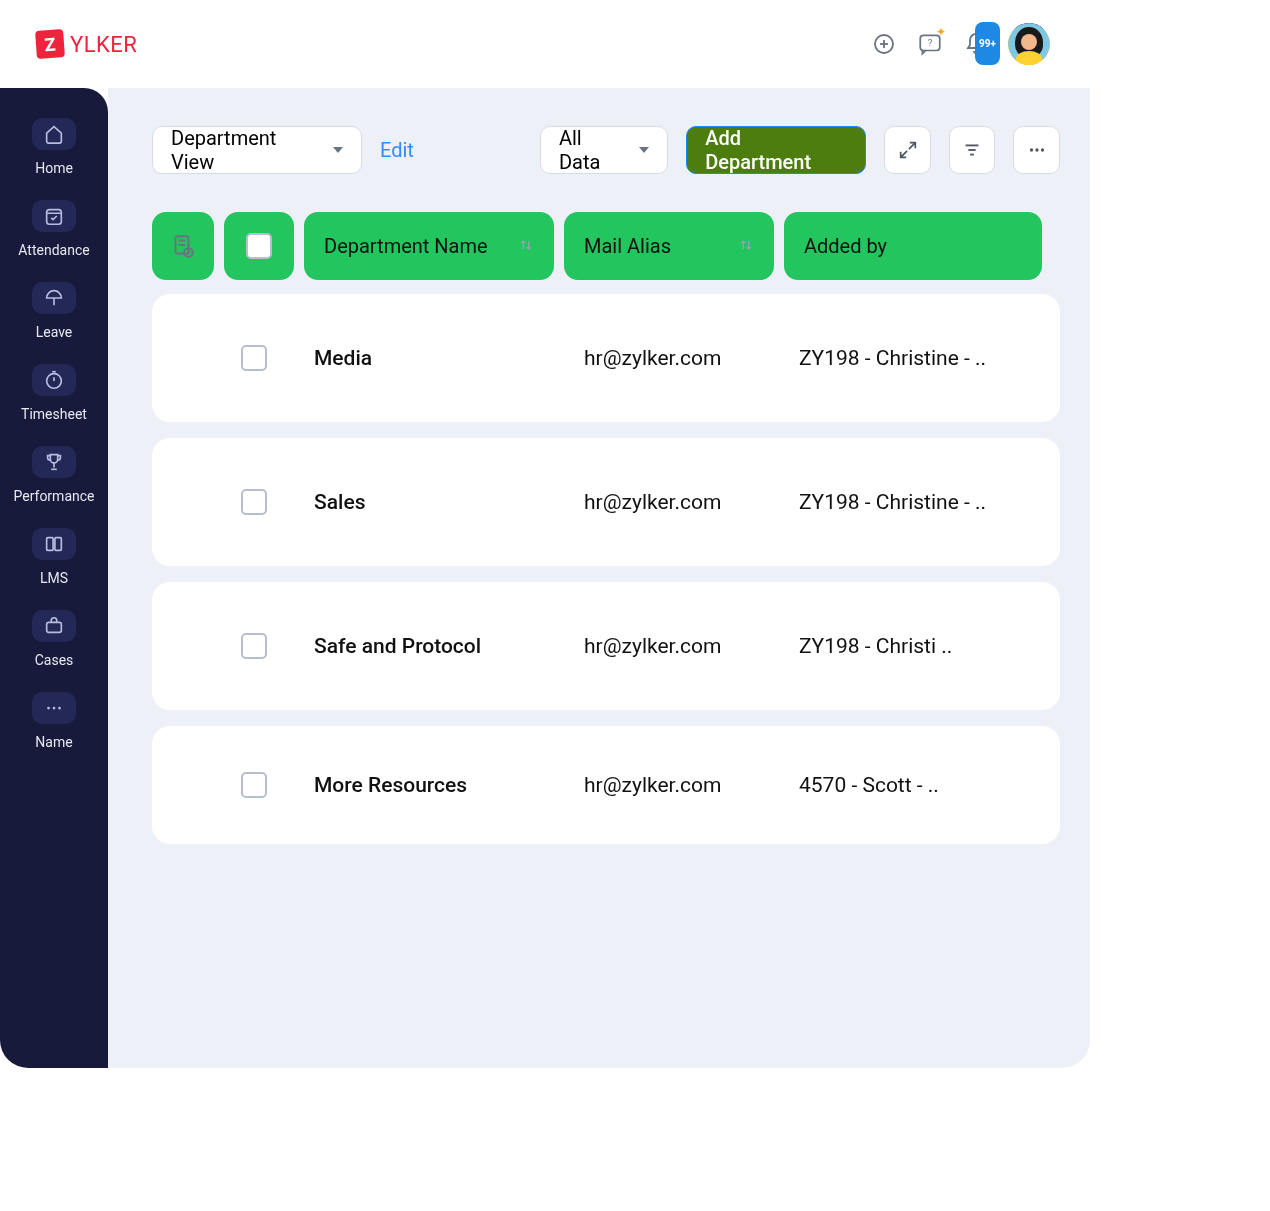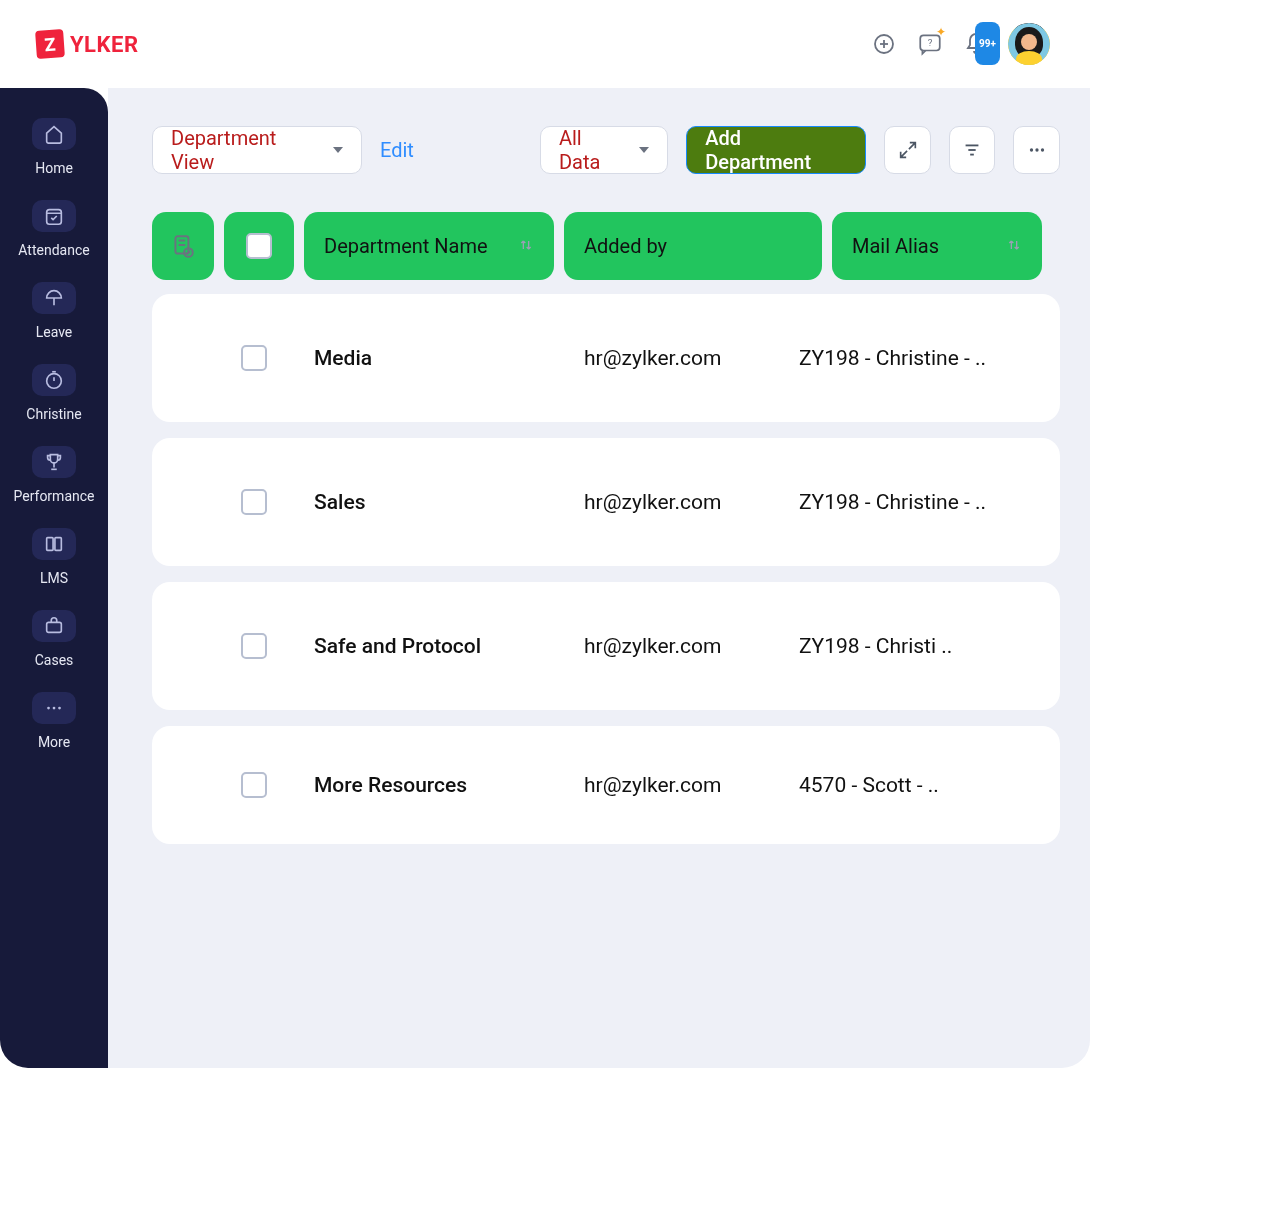--- a/index.html
+++ b/index.html
@@ -40,21 +40,21 @@
     font-weight: 800;
     font-size: 18px;
     display: flex;
     align-items: center;
     justify-content: center;
     transform: rotate(-4deg);
     border-radius: 4px;
   }
   .logo-text {
     color: #ef233c;
-    font-weight: 700;
+    font-weight: 400;
     font-size: 22px;
     letter-spacing: 0.5px;
     margin-left: 4px;
   }
   .topbar-right {
     display: flex;
     align-items: center;
     gap: 18px;
   }
   .top-icon {
@@ -136,21 +136,21 @@
   .btn {
     height: 48px;
     border-radius: 10px;
     border: 1px solid #d7dbe6;
     background: #fff;
     display: flex;
     align-items: center;
     gap: 10px;
     padding: 0 18px;
     font-size: 20px;
-    color: #b91c1c;
+    color: #000000;
     cursor: pointer;
   }
   .btn-primary {
     background: #4d7c0f;
     border-color: #158aff;
     color: #fff;
     font-weight: 500;
   }
   .edit-link {
     color: #2f8dff;
@@ -299,21 +299,21 @@
         <span>Leave</span>
       </div>
       <div class="nav-item">
         <div class="nav-icon-box">
           <svg width="22" height="22" viewBox="0 0 24 24" fill="none" stroke="currentColor" stroke-width="1.8">
               <circle cx="12" cy="13" r="8"></circle>
               <line x1="12" y1="13" x2="12" y2="9"></line>
               <line x1="10" y1="3" x2="14" y2="3"></line>
             </svg>
         </div>
-        <span>Christine</span>
+        <span>Timesheet</span>
       </div>
       <div class="nav-item">
         <div class="nav-icon-box">
           <svg width="22" height="22" viewBox="0 0 24 24" fill="none" stroke="currentColor" stroke-width="1.8">
               <path d="M8 4h8v5a4 4 0 01-8 0V4z"></path>
               <path d="M8 5H5v2a3 3 0 003 3M16 5h3v2a3 3 0 01-3 3"></path>
               <line x1="12" y1="13" x2="12" y2="18"></line>
               <line x1="9" y1="20" x2="15" y2="20"></line>
             </svg>
         </div>
@@ -338,21 +338,21 @@
         <span>Cases</span>
       </div>
       <div class="nav-item">
         <div class="nav-icon-box">
           <svg width="22" height="22" viewBox="0 0 24 24" fill="currentColor">
               <circle cx="6" cy="12" r="1.5"></circle>
               <circle cx="12" cy="12" r="1.5"></circle>
               <circle cx="18" cy="12" r="1.5"></circle>
             </svg>
         </div>
-        <span>More</span>
+        <span>Name</span>
       </div>
     </div>
 
     <div class="main">
       <div class="toolbar">
         <div class="btn caret">
           <span>Department View</span>
         </div>
         <span class="edit-link">Edit</span>
         <div class="gap"></div>
@@ -396,28 +396,28 @@
           </div>
           <div class="th th-check">
             <div class="checkbox"></div>
           </div>
           <div class="th th-name">
             <span>Department Name</span>
             <span class="sort-icon"><svg width="16" height="16" viewBox="0 0 24 24" fill="none" stroke="currentColor" stroke-width="2">
                   <path d="M8 18V6M8 6l-3 3M8 6l3 3M16 6v12M16 18l3-3M16 18l-3-3"></path>
                 </svg></span>
           </div>
-          <div class="th th-added">
-            <span>Added by</span>
-          </div>
           <div class="th th-mail">
             <span>Mail Alias</span>
             <span class="sort-icon"><svg width="16" height="16" viewBox="0 0 24 24" fill="none" stroke="currentColor" stroke-width="2">
                   <path d="M8 18V6M8 6l-3 3M8 6l3 3M16 6v12M16 18l3-3M16 18l-3-3"></path>
                 </svg></span>
+          </div>
+          <div class="th th-added">
+            <span>Added by</span>
           </div>
         </div>
 
         <div class="trow">
           <div class="cell cell-form"></div>
           <div class="cell cell-check">
               <div class="checkbox"></div>
             </div>
           <div class="cell cell-name">Media</div>
           <div class="cell cell-mail">hr@zylker.com</div>

